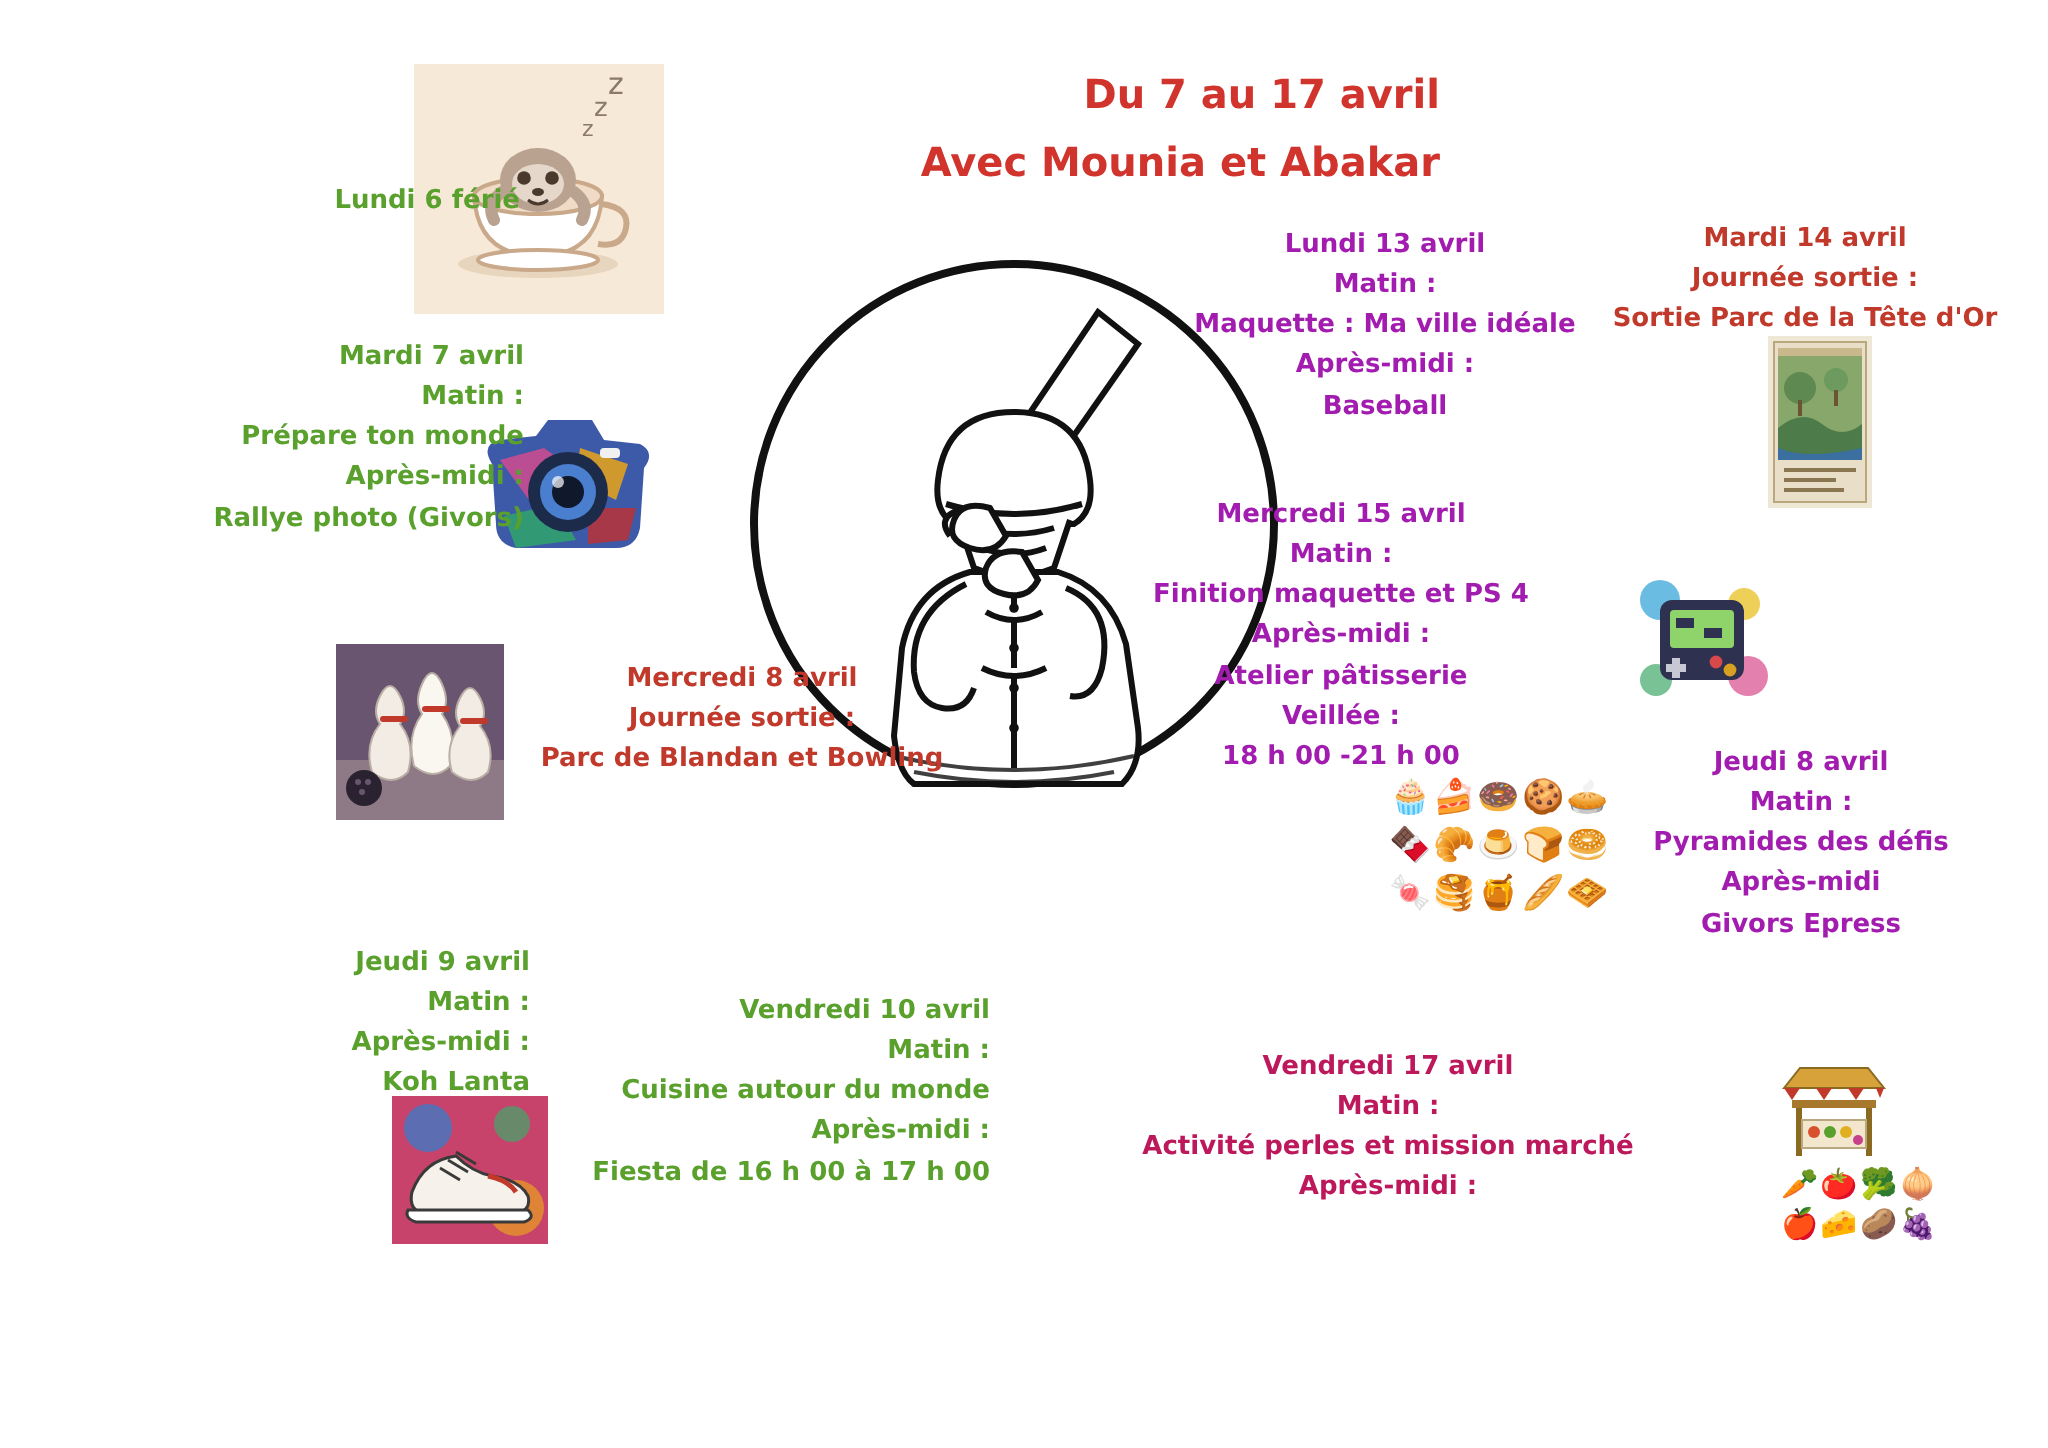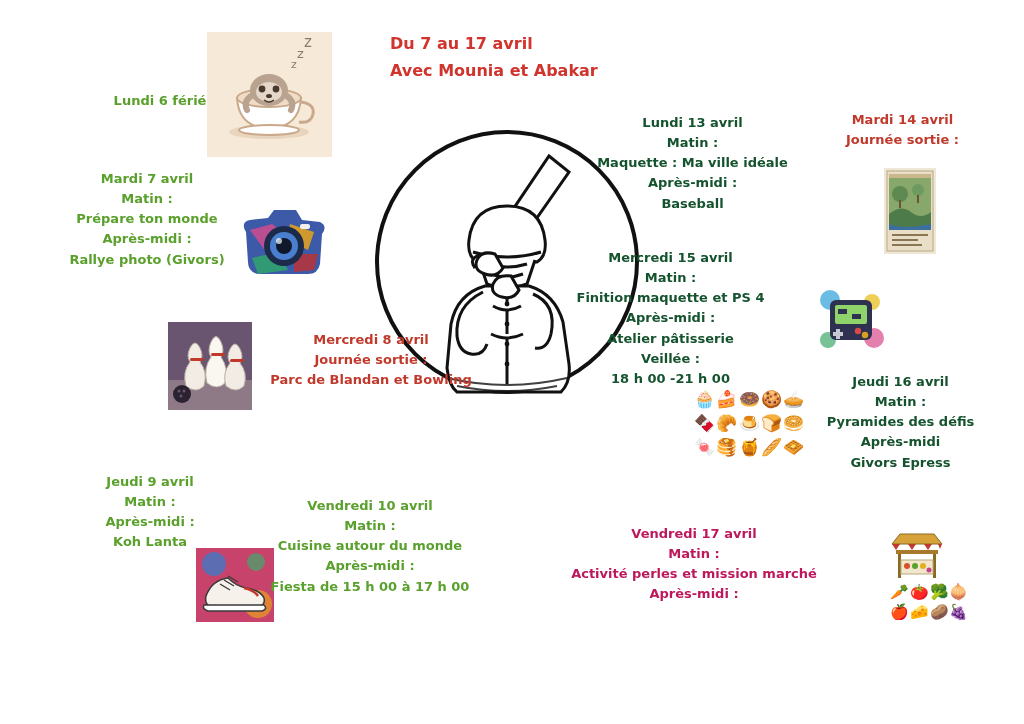--- a/index.html
+++ b/index.html
@@ -29,32 +29,32 @@
     white-space: nowrap;
   }
   .block .line { display: block; }
 
   
   .title {
     position: absolute;
     left: 390px;
     top: 30px;
     width: 330px;
-    text-align: left;
+    text-align: right;
     color: #d0342c;
     font-weight: bold;
-    font-size: 16px;
+    font-size: 20px;
     line-height: 1.7;
   }
   .title .line { display: block; white-space: nowrap; }
 
   
-  .c-green  { color: #5aa02c; }
+  .c-green  { color: #5aa02c; text-align: right; }
   .c-red    { color: #c0392b; }
-  .c-purple { color: #14532d; }
+  .c-purple { color: #a21caf; }
   .c-blue   { color: #be185d; }
 
   
   .baseball-art {
     position: absolute;
     left: 373px;
     top: 128px;
     width: 268px;
     height: 268px;
   }
@@ -298,48 +298,49 @@
     <span class="line">Matin :</span>
     <span class="line">Après-midi :</span>
     <span class="line">Koh Lanta</span>
   </div>
 
   <div class="block c-green" style="left:245px; top:496px; width:250px;">
     <span class="line">Vendredi 10 avril</span>
     <span class="line">Matin :</span>
     <span class="line">Cuisine autour du monde</span>
     <span class="line">Après-midi :</span>
-    <span class="line">Fiesta de 15 h 00 à 17 h 00</span>
+    <span class="line">Fiesta de 16 h 00 à 17 h 00</span>
   </div>
 
   <div class="block c-purple" style="left:575px; top:113px; width:235px;">
     <span class="line">Lundi 13 avril</span>
     <span class="line">Matin :</span>
     <span class="line">Maquette : Ma ville idéale</span>
     <span class="line">Après-midi :</span>
     <span class="line">Baseball</span>
   </div>
 
   <div class="block c-red" style="left:790px; top:110px; width:225px;text-align:center;">
     <span class="line">Mardi 14 avril</span>
     <span class="line">Journée sortie :</span>
+    <span class="line">Sortie Parc de la Tête d'Or</span>
   </div>
 
   <div class="block c-purple" style="left:563px; top:248px; width:215px;">
     <span class="line">Mercredi 15 avril</span>
     <span class="line">Matin :</span>
     <span class="line">Finition maquette et PS 4</span>
     <span class="line">Après-midi :</span>
     <span class="line">Atelier pâtisserie</span>
     <span class="line">Veillée :</span>
     <span class="line">18 h 00 -21 h 00</span>
   </div>
 
   <div class="block c-purple" style="left:808px; top:372px; width:185px;">
-    <span class="line">Jeudi 16 avril</span>
+    <span class="line">Jeudi 8 avril</span>
     <span class="line">Matin :</span>
     <span class="line">Pyramides des défis</span>
     <span class="line">Après-midi</span>
     <span class="line">Givors Epress</span>
   </div>
 
   <div class="block c-blue" style="left:545px; top:524px; width:298px;">
     <span class="line">Vendredi 17 avril</span>
     <span class="line">Matin :</span>
     <span class="line">Activité perles et mission marché</span>

